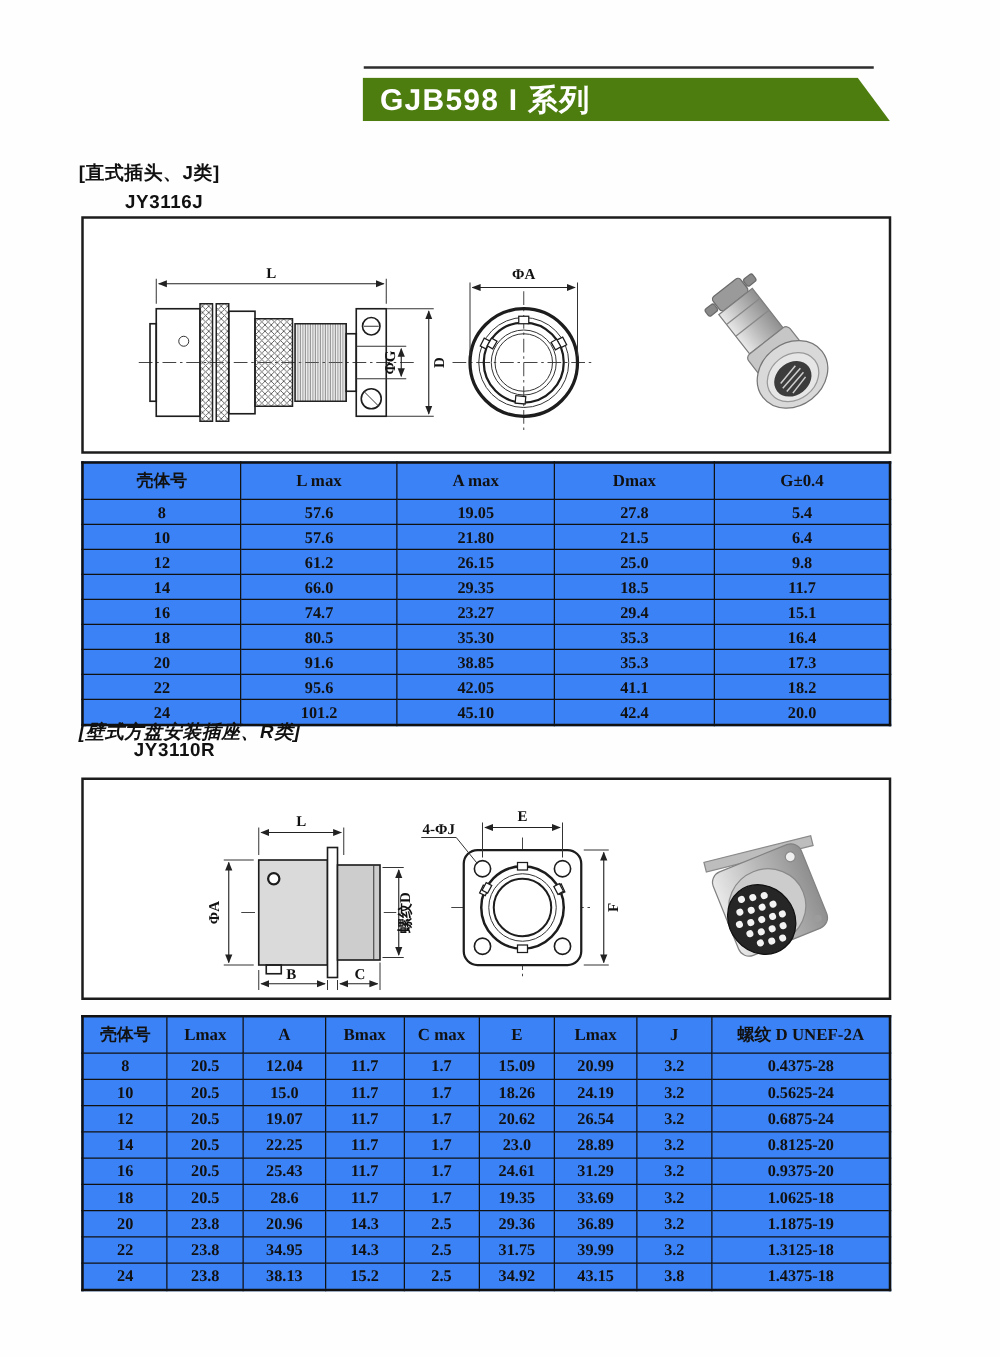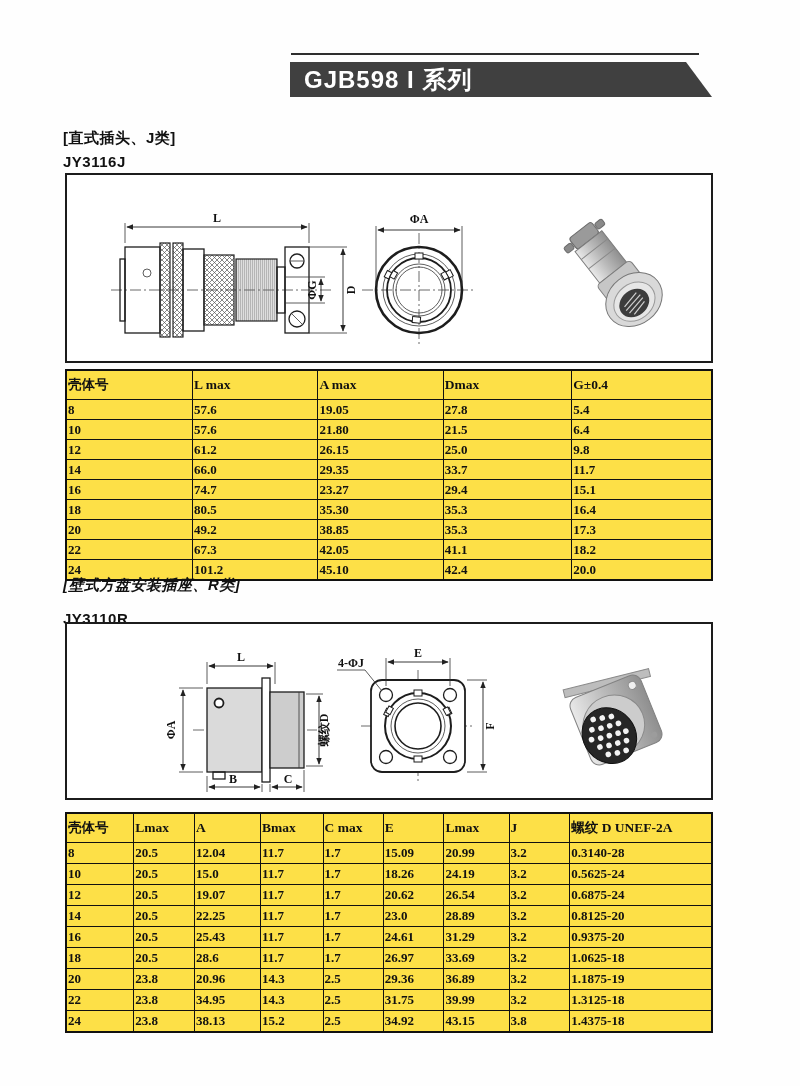--- a/index.html
+++ b/index.html
@@ -1,40 +1,40 @@
 <!DOCTYPE html>
 <html><head>
 <meta charset="utf-8">
 <style>
   html,body{margin:0;padding:0;background:#ffffff;}
   body{width:800px;height:1086px;font-family:"Liberation Sans",sans-serif;color:#111;}
   .page{position:relative;width:800px;height:1086px;background:#fefefe;overflow:hidden;}
 
   
   .banner-topline{position:absolute;left:291px;top:53px;width:408px;height:2px;background:#2e2e2e;}
-  .banner{position:absolute;left:290px;top:62px;width:422px;height:35px;background:#404040;
+  .banner{position:absolute;left:290px;top:62px;width:422px;height:35px;background:#4d7c0f;
           clip-path:polygon(0 0, calc(100% - 26px) 0, 100% 100%, 0 100%);
           display:flex;align-items:center;}
   .banner-title{color:#ffffff;font-weight:bold;font-size:24px;padding-left:14px;letter-spacing:1px;white-space:nowrap;}
 
   
   .sec-tag{position:absolute;left:63px;font-size:15px;font-weight:bold;letter-spacing:.5px;}
   .sec-model{position:absolute;left:63px;font-size:15px;font-weight:bold;letter-spacing:.5px;}
-  .tag1{top:129px;} .model1{top:153px;}
-  .tag2{top:576px;font-style:italic;} .model2{top:610px;}
+  .tag1{top:129px;} .model1{top:153px;margin-left:37px;}
+  .tag2{top:576px;font-style:italic;} .model2{top:592px;margin-left:44px;}
 
   
   .draw-box{position:absolute;left:65px;width:648px;border:2px solid #1c1c1c;box-sizing:border-box;background:#fff;}
   .box1{top:173px;height:190px;}
   .box2{top:622px;height:178px;}
   .draw-box svg{display:block;width:100%;height:100%;}
 
   
   table.spec{position:absolute;left:65px;width:648px;border-collapse:collapse;table-layout:fixed;
-             font-family:"Liberation Serif",serif;text-align:left;background:#fde047;
+             font-family:"Liberation Serif",serif;text-align:center;background:#3b82f6;
              border:2px solid #111;}
   table.spec th,table.spec td{border:1px solid #111;font-weight:bold;overflow:hidden;white-space:nowrap;}
   table.spec th{font-size:13.5px;height:26px;}
   .t1{top:369px;} .t1 td{font-size:13px;height:17px;line-height:17px;}
   .t2{top:812px;} .t2 td{font-size:13px;height:18px;line-height:18px;}
 
   
   .ln{stroke:#1d1d1d;stroke-width:1.3;fill:none;}
   .thin{stroke:#333;stroke-width:0.8;fill:none;}
   .dim{stroke:#222;stroke-width:0.9;fill:none;}
@@ -189,47 +189,47 @@
           <td>12</td>
           <td>61.2</td>
           <td>26.15</td>
           <td>25.0</td>
           <td>9.8</td>
         </tr>
         <tr>
           <td>14</td>
           <td>66.0</td>
           <td>29.35</td>
-          <td>33.7</td>
+          <td>18.5</td>
           <td>11.7</td>
         </tr>
         <tr>
           <td>16</td>
           <td>74.7</td>
           <td>23.27</td>
           <td>29.4</td>
           <td>15.1</td>
         </tr>
         <tr>
           <td>18</td>
           <td>80.5</td>
           <td>35.30</td>
           <td>35.3</td>
           <td>16.4</td>
         </tr>
         <tr>
           <td>20</td>
-          <td>49.2</td>
+          <td>91.6</td>
           <td>38.85</td>
           <td>35.3</td>
           <td>17.3</td>
         </tr>
         <tr>
           <td>22</td>
-          <td>67.3</td>
+          <td>95.6</td>
           <td>42.05</td>
           <td>41.1</td>
           <td>18.2</td>
         </tr>
         <tr>
           <td>24</td>
           <td>101.2</td>
           <td>45.10</td>
           <td>42.4</td>
           <td>20.0</td>
@@ -372,21 +372,21 @@
       <tbody>
         <tr>
           <td>8</td>
           <td>20.5</td>
           <td>12.04</td>
           <td>11.7</td>
           <td>1.7</td>
           <td>15.09</td>
           <td>20.99</td>
           <td>3.2</td>
-          <td>0.3140-28</td>
+          <td>0.4375-28</td>
         </tr>
         <tr>
           <td>10</td>
           <td>20.5</td>
           <td>15.0</td>
           <td>11.7</td>
           <td>1.7</td>
           <td>18.26</td>
           <td>24.19</td>
           <td>3.2</td>
@@ -424,21 +424,21 @@
           <td>31.29</td>
           <td>3.2</td>
           <td>0.9375-20</td>
         </tr>
         <tr>
           <td>18</td>
           <td>20.5</td>
           <td>28.6</td>
           <td>11.7</td>
           <td>1.7</td>
-          <td>26.97</td>
+          <td>19.35</td>
           <td>33.69</td>
           <td>3.2</td>
           <td>1.0625-18</td>
         </tr>
         <tr>
           <td>20</td>
           <td>23.8</td>
           <td>20.96</td>
           <td>14.3</td>
           <td>2.5</td>

